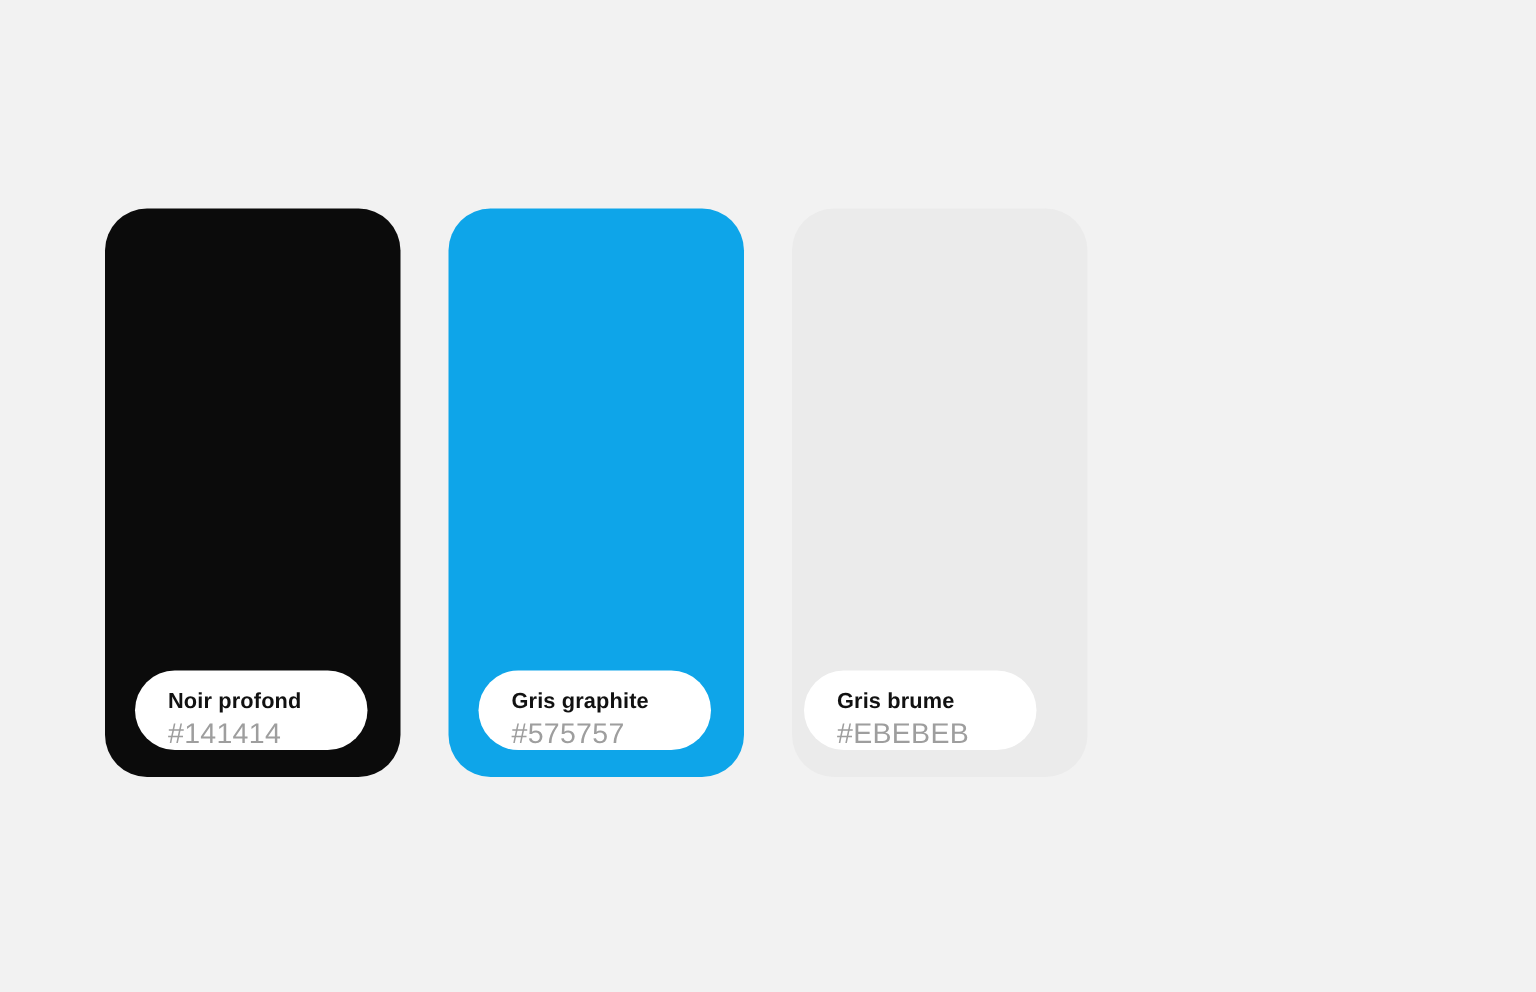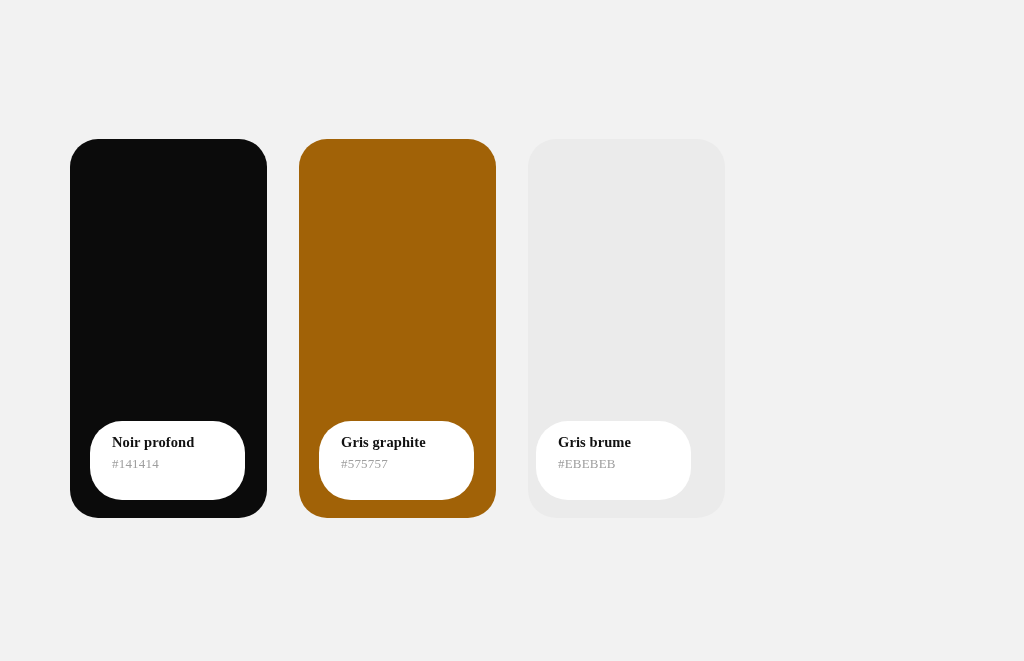--- a/index.html
+++ b/index.html
@@ -35,45 +35,44 @@
     height: 379px;
     border-radius: 28px;
     box-sizing: border-box;
   }
 
   .swatch-label-pill {
     position: absolute;
     left: 20px;
     bottom: 18px;
     width: 155px;
-    height: 79px;
+    height: 53px;
     background: #FFFFFF;
     border-radius: 32px;
     box-sizing: border-box;
     padding: 12px 0 0 22px;
-    font-family: Liberation Serif, serif;
   }
 
   .swatch-card.light .swatch-label-pill {
     left: 8px;
   }
 
   .swatch-name {
     display: block;
     font-size: 14.5px;
     font-weight: bold;
     color: #111111;
     line-height: 19px;
     letter-spacing: 0.1px;
     white-space: nowrap;
   }
 
   .swatch-hex {
     display: block;
-    font-size: 13px;
+    font-size: 19px;
     font-weight: normal;
     color: #9E9E9E;
     line-height: 19px;
     margin-top: 2px;
     letter-spacing: 0.2px;
     white-space: nowrap;
   }
 </style>
 </head>
 <body style="background: rgb(242, 242, 242);">
@@ -82,21 +81,21 @@
   <div class="swatch-row">
 
     <div class="swatch-card" style="background: rgb(11, 11, 11);">
       <div class="swatch-label-pill">
         <span class="swatch-name">Noir profond</span>
         <span class="swatch-hex">#141414</span>
       </div>
     </div>
 
 
-    <div class="swatch-card" style="background: #a16207;">
+    <div class="swatch-card" style="background: #0ea5e9;">
       <div class="swatch-label-pill">
         <span class="swatch-name">Gris graphite</span>
         <span class="swatch-hex">#575757</span>
       </div>
     </div>
 
     <div class="swatch-card light" style="background: rgb(235, 235, 235);">
       <div class="swatch-label-pill">
         <span class="swatch-name">Gris brume</span>
         <span class="swatch-hex">#EBEBEB</span>

